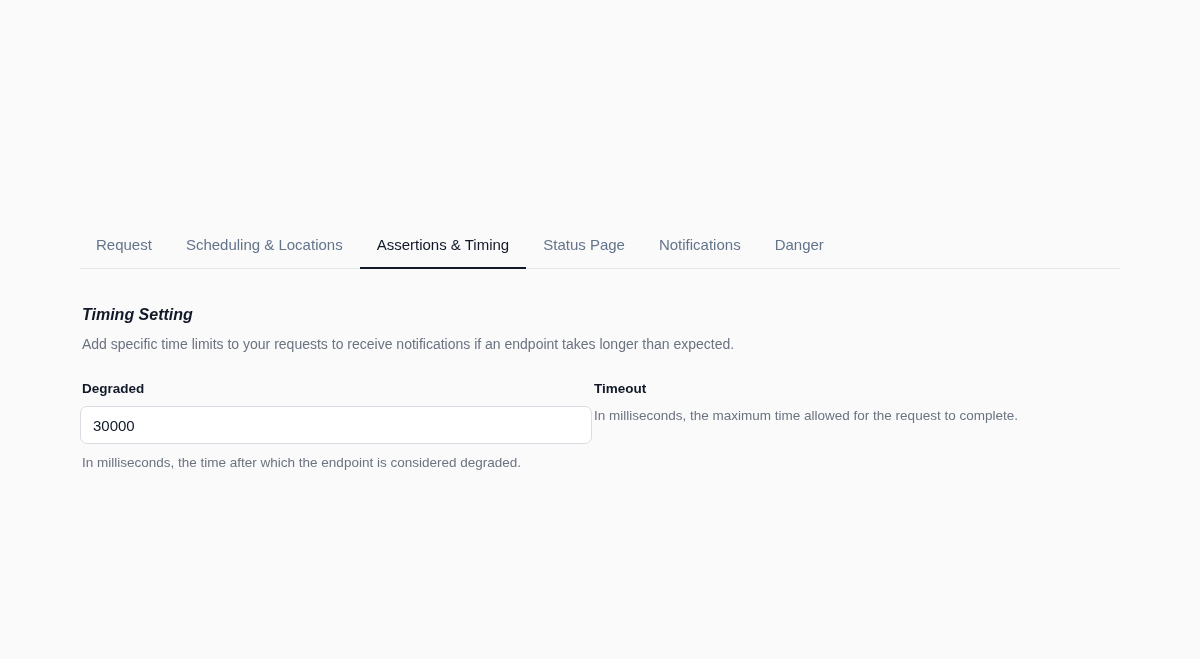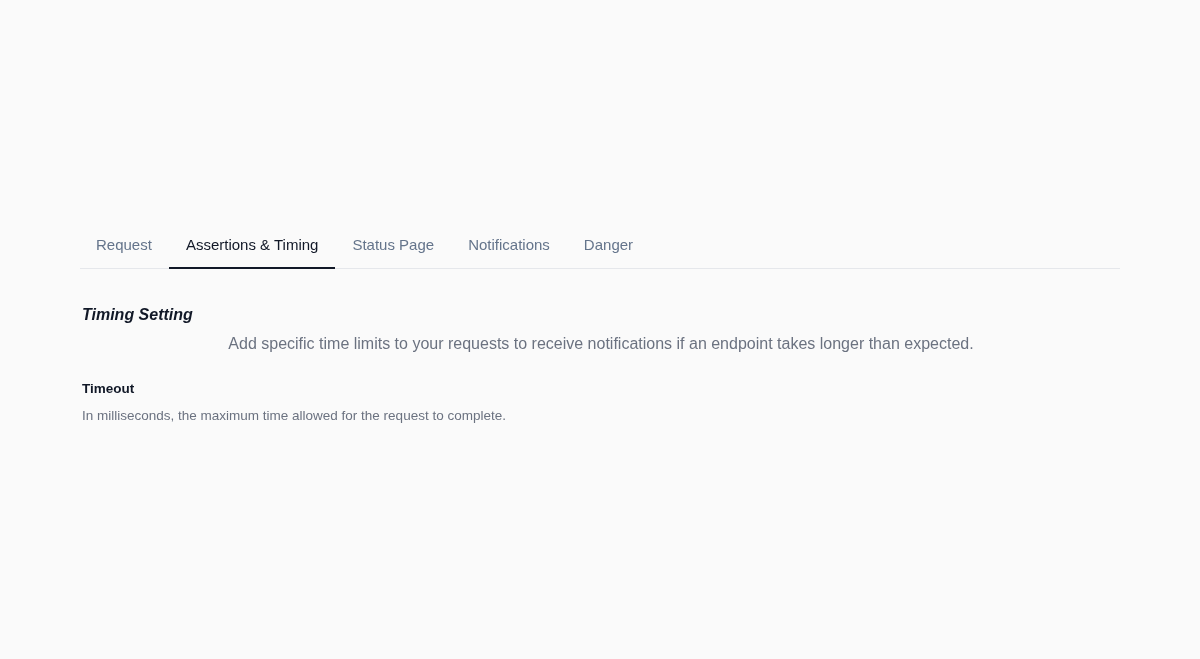--- a/index.html
+++ b/index.html
@@ -61,37 +61,35 @@
   
   .section-title {
     font-size: 16px;
     font-weight: bold;
     color: #111827;
     margin: 36px 0 0 2px;
     line-height: 20px;
     font-style: italic;
   }
   .section-desc {
-    font-size: 16px;
+    font-size: 14px;
     color: #6b7280;
     margin: 10px 0 0 2px;
     line-height: 18px;
-    text-align: center;
   }
   
   .fields {
     display: flex;
     gap: 0;
     margin-top: 28px;
   }
   .field {
     width: 512px;
   }
   .field + .field {
-    margin-left: 16px;
   }
   .field-label {
     display: block;
     font-size: 13.5px;
     font-weight: bold;
     color: #111827;
     margin: 0 0 9px 2px;
     line-height: 16px;
   }
   .field-input {
@@ -115,31 +113,37 @@
   }
 </style>
 </head>
 <body>
 
 <div class="page">
   <div class="content">
 
     <nav class="tabs">
       <button class="tab">Request</button>
+      <button class="tab">Scheduling &amp; Locations</button>
       <button class="tab active">Assertions &amp; Timing</button>
       <button class="tab">Status Page</button>
       <button class="tab">Notifications</button>
       <button class="tab">Danger</button>
     </nav>
 
     <h2 class="section-title">Timing Setting</h2>
     <p class="section-desc">Add specific time limits to your requests to receive notifications if an endpoint takes longer than expected.</p>
 
     <div class="fields">
 
+      <div class="field">
+        <label class="field-label">Degraded</label>
+        <input class="field-input" type="text" value="30000" style="">
+        <div class="field-help">In milliseconds, the time after which the endpoint is considered degraded.</div>
+      </div>
 
       <div class="field">
         <label class="field-label">Timeout</label>
         <div class="field-help">In milliseconds, the maximum time allowed for the request to complete.</div>
       </div>
 
     </div>
   </div>
 </div>
 

